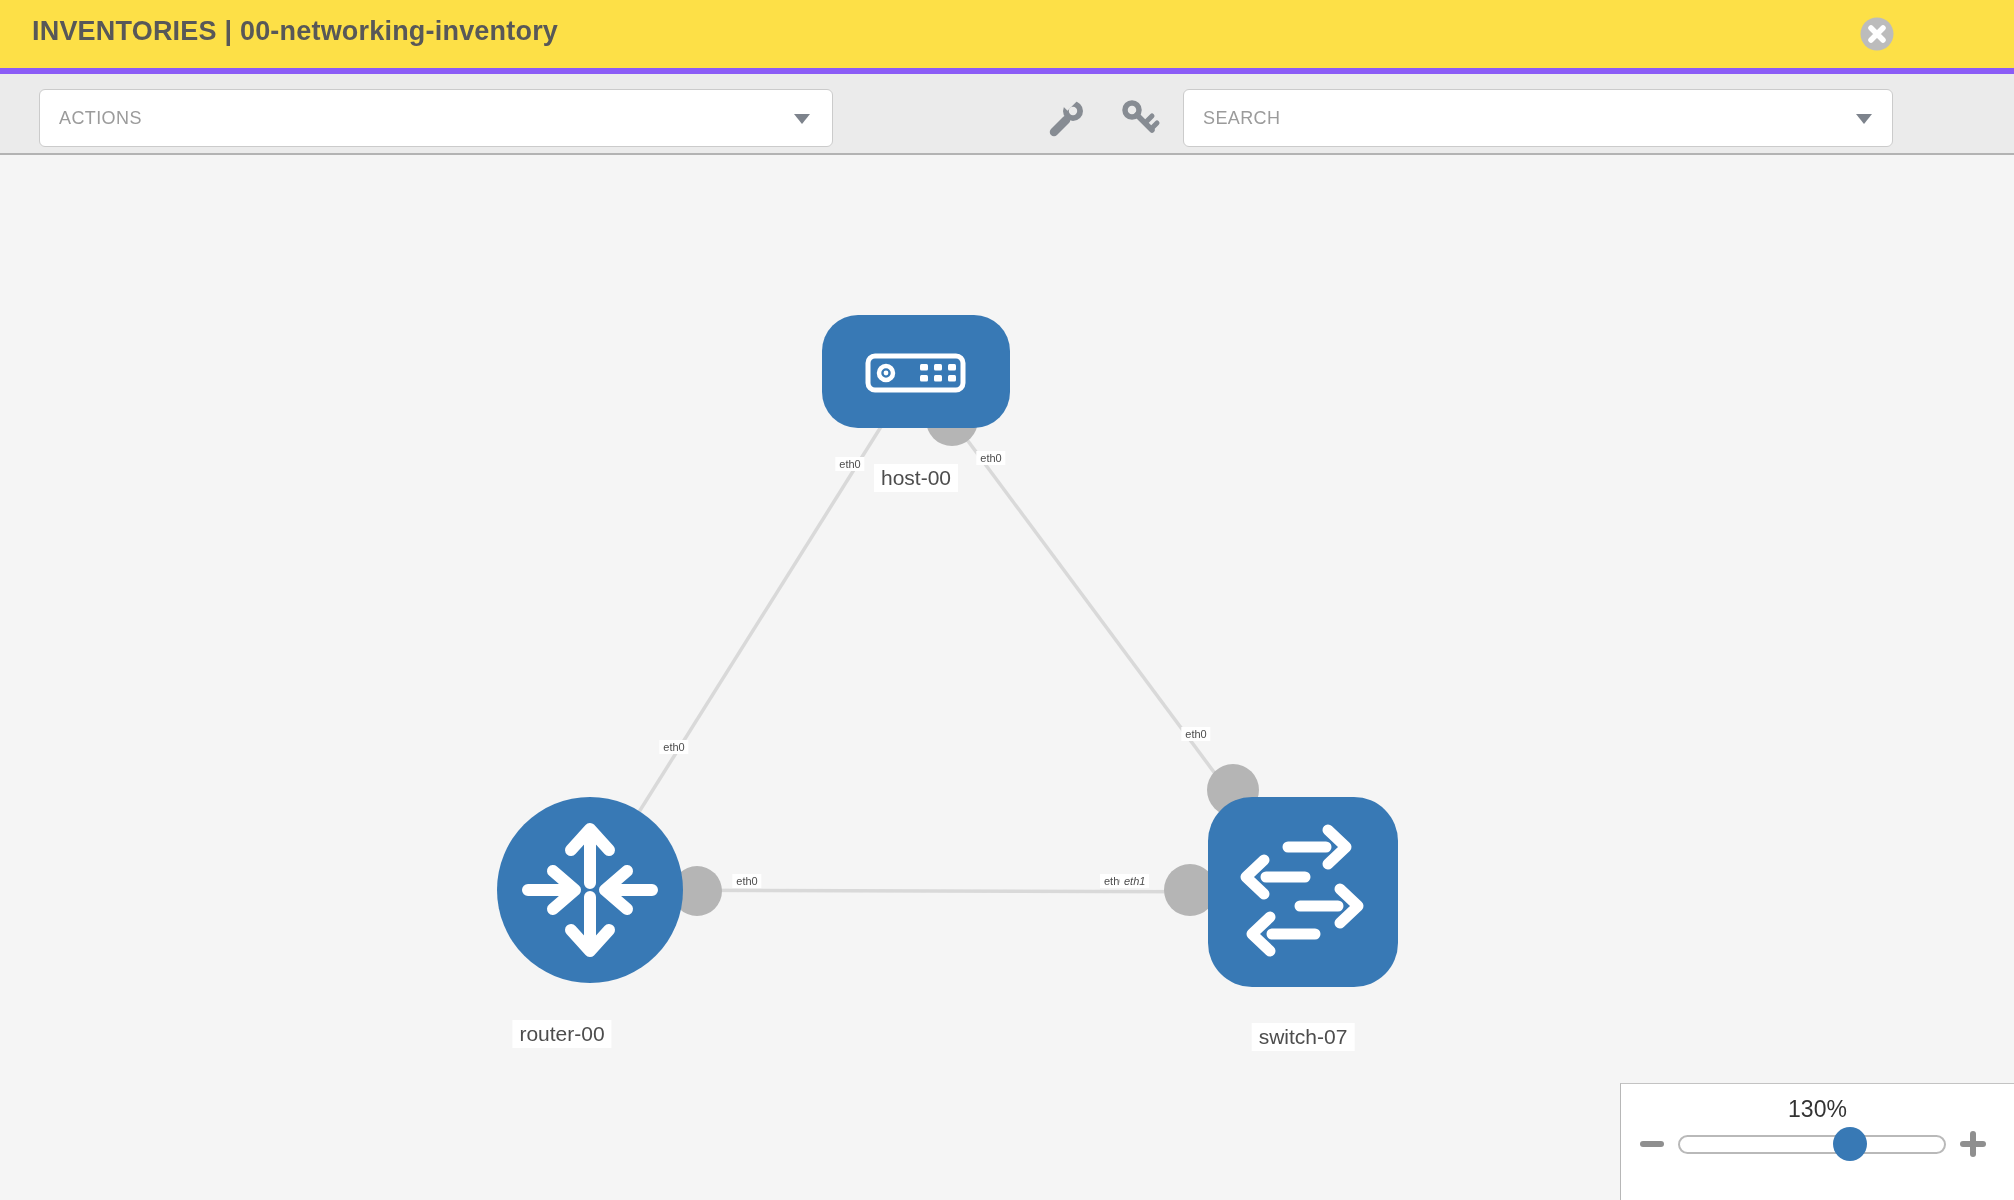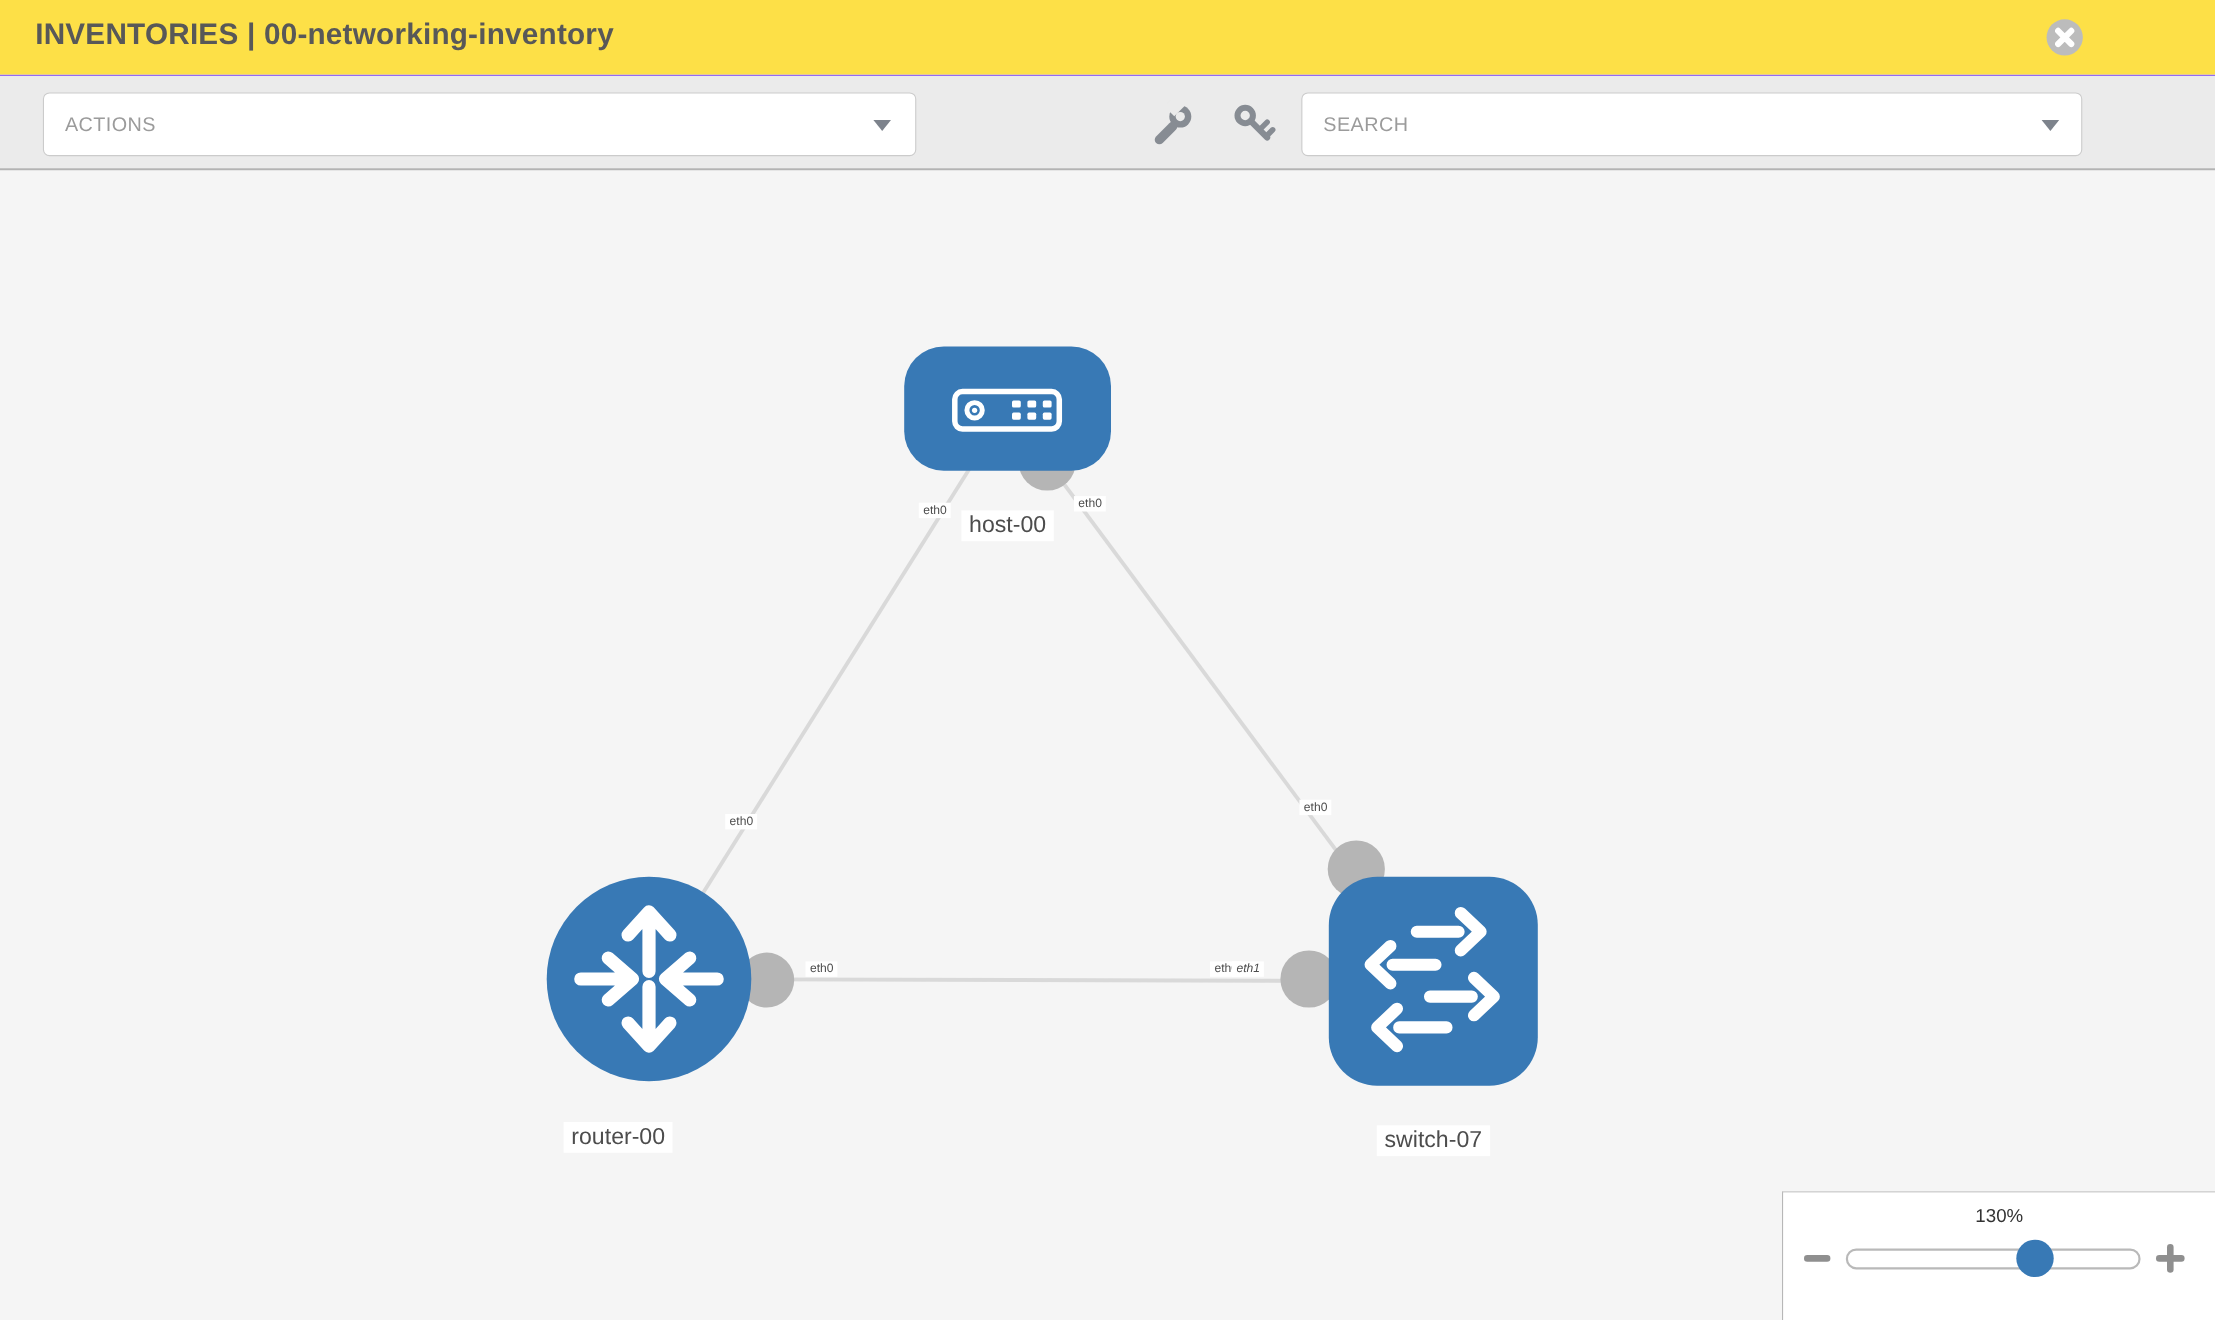--- a/index.html
+++ b/index.html
@@ -7,21 +7,21 @@
   body { font-family:"Liberation Sans", sans-serif; background:#fff; }
   .app { position:relative; width:2014px; height:1200px; background:#fff; overflow:hidden; }
 
   
   .header { position:relative; height:68px; background:#fde047; }
   .title { position:absolute; left:32px; top:16px; font-size:27px; font-weight:bold; color:#585858; letter-spacing:.2px; }
   .title span { font-weight:bold; }
   .close-btn { position:absolute; left:1860px; top:17px; width:34px; height:34px; border:none; background:transparent; cursor:pointer; padding:0; }
 
   
-  .toolbar { position:relative; height:87px; background:#ebebeb; border-top:1px solid #8b5cf6; border-bottom:2px solid #b3b3b3;text-align:right; }
+  .toolbar { position:relative; height:87px; background:#ebebeb; border-top:6px solid #8b5cf6; border-bottom:2px solid #b3b3b3;text-align:right; }
   .select-box { position:absolute; top:15px; height:58px; background:#fff; border:1px solid #cbcbcb; border-radius:6px;
                 display:flex; align-items:center; padding-left:19px; cursor:pointer; }
   .select-box .ph { font-size:18px; color:#9b9b9b; letter-spacing:.4px; }
   .caret { position:absolute; top:24px; width:0; height:0; border-left:8px solid transparent; border-right:8px solid transparent; border-top:10px solid #7d838c; }
   .actions-box { left:39px; width:794px; }
   .actions-box .caret { right:22px; }
   .search-box { left:1183px; width:710px; }
   .search-box .caret { right:20px; }
   .tool-btn { position:absolute; top:22px; width:46px; height:44px; border:none; background:transparent; cursor:pointer; padding:0; }
   .wrench-btn { left:1044px; }
@@ -32,21 +32,21 @@
   .topo-svg { position:absolute; left:0; top:0; }
 
   .node-label, .if-label { position:absolute; background:#fff; color:#4d4d4d; white-space:nowrap; }
   .node-label { font-size:21px; padding:2px 7px; transform:translateX(-50%);margin-top:25px; }
   .if-label { font-size:11px; padding:1px 4px; transform:translateX(-50%); }
   .if-label.anchor-left { transform:none; }
 
   
   .zoom-panel { position:absolute; left:1620px; top:1083px; width:394px; height:117px; background:#fff;
                 border-top:1px solid #c3c3c3; border-left:1px solid #b7b7b7; }
-  .zoom-level { position:absolute; left:0; top:12px; width:100%; text-align:center; font-size:17px; color:#333; }
+  .zoom-level { position:absolute; left:0; top:12px; width:100%; text-align:center; font-size:23px; color:#333; }
   .zoom-minus { position:absolute; left:19px; top:46px; width:24px; height:28px; border:none; background:transparent; cursor:pointer; padding:0; }
   .zoom-minus .bar-h { position:absolute; left:0; top:11px; width:24px; height:6px; background:#8f8f8f; border-radius:3px; }
   .zoom-plus { position:absolute; left:338px; top:46px; width:28px; height:28px; border:none; background:transparent; cursor:pointer; padding:0; }
   .zoom-plus .bar-h { position:absolute; left:1px; top:11px; width:26px; height:6px; background:#8f8f8f; border-radius:3px; }
   .zoom-plus .bar-v { position:absolute; left:11px; top:1px; width:6px; height:26px; background:#8f8f8f; border-radius:3px; }
   .zoom-track { position:absolute; left:57px; top:51px; width:268px; height:19px; background:#fff; border:2px solid #b9b9b9; border-radius:10px; cursor:pointer; }
   .zoom-thumb { position:absolute; left:212px; top:43px; width:34px; height:34px; border-radius:50%; background:#3879b5; cursor:grab; }
 </style>
 </head>
 <body>

